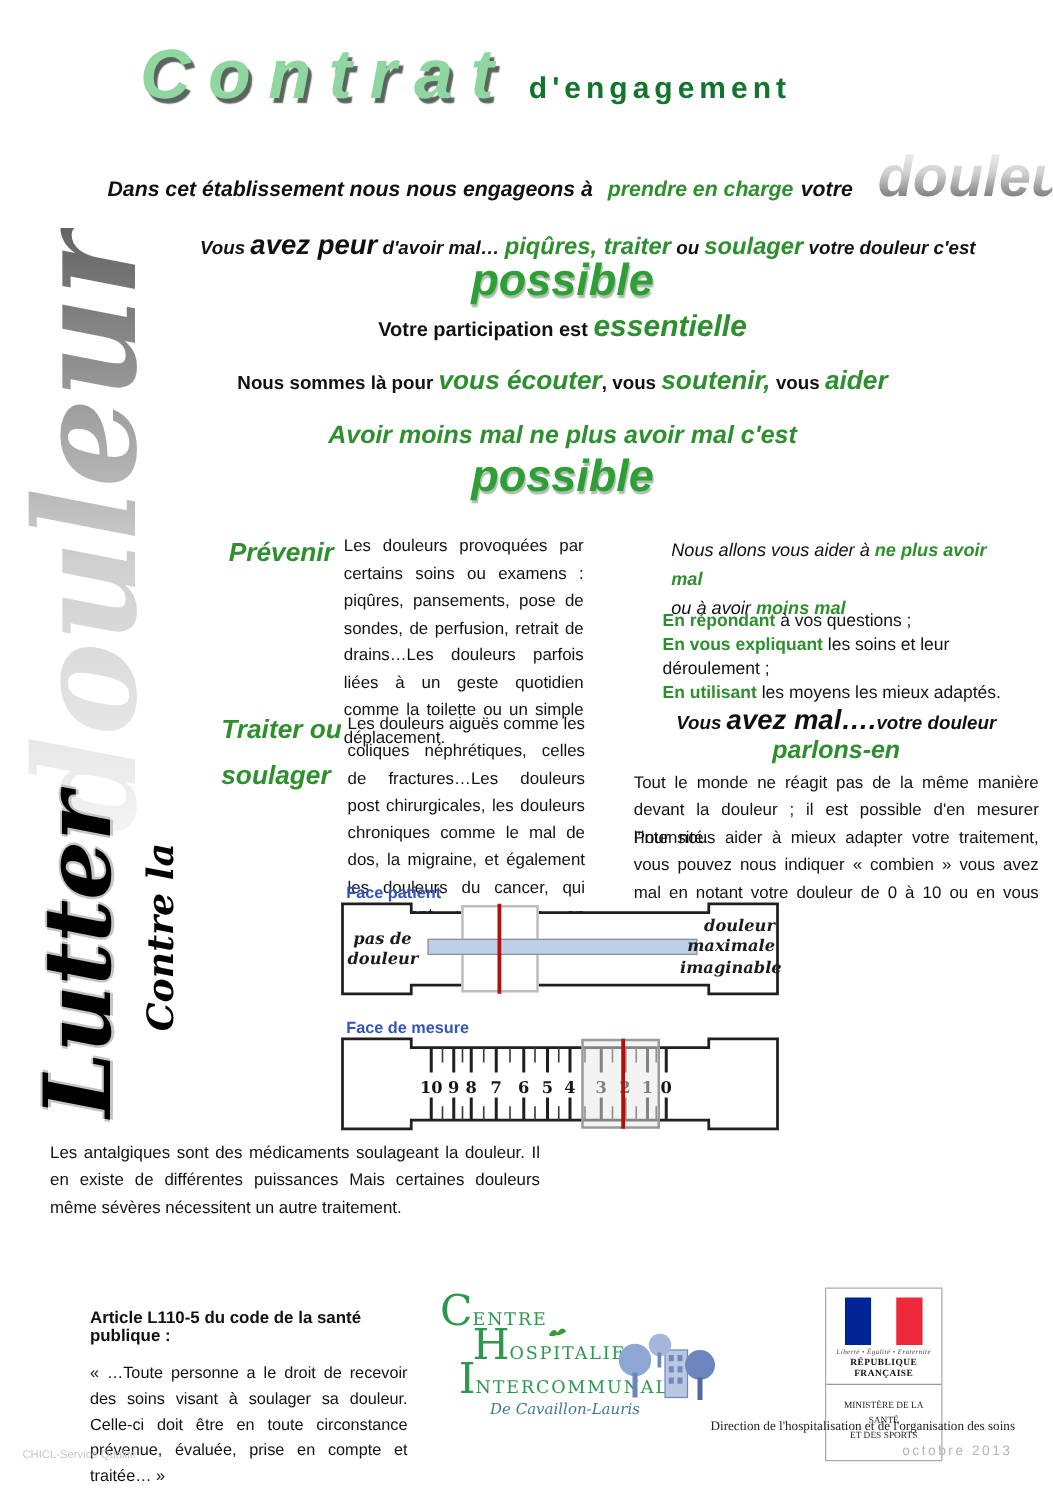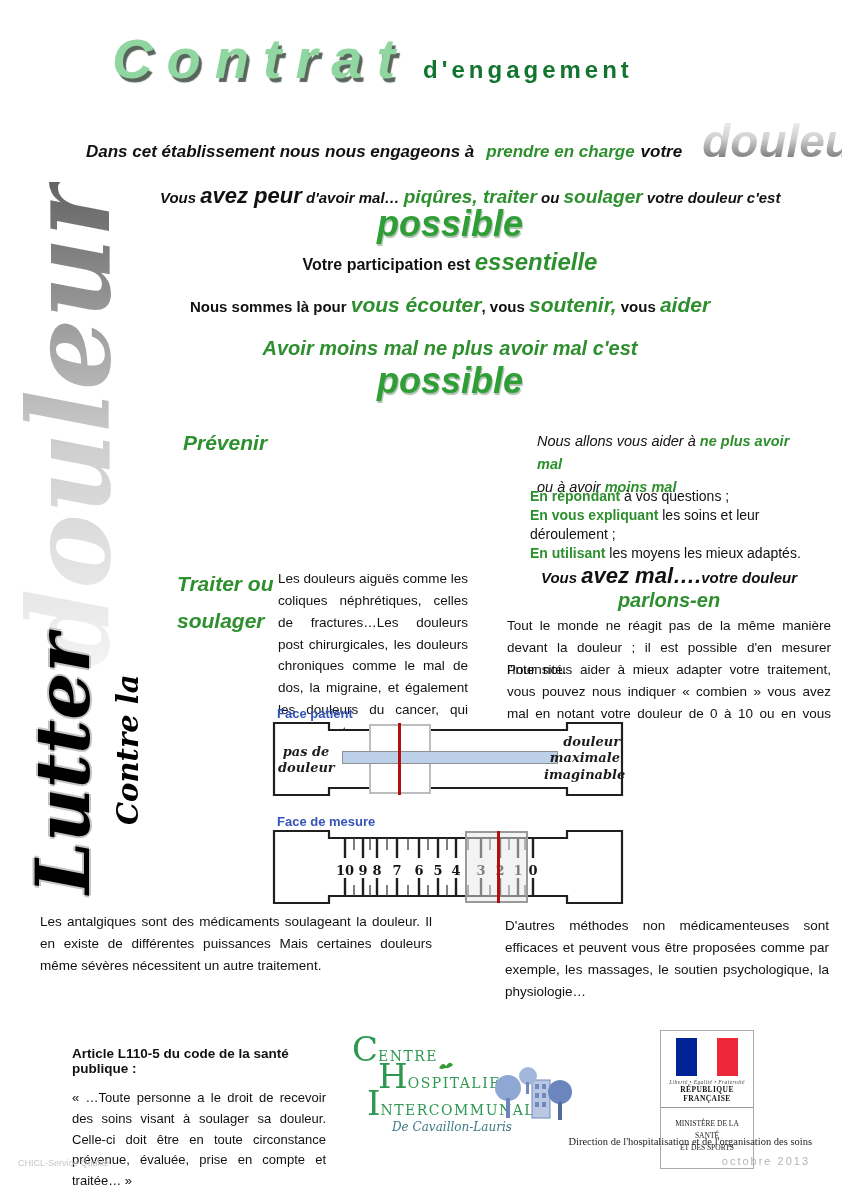--- a/index.html
+++ b/index.html
@@ -180,20 +180,21 @@
   </div>
 
   <div class="avoid">Avoir moins mal ne plus avoir mal c'est</div>
   <div class="possible possible-2">possible</div>
 
   <div class="vtext gradient-text v-douleur">douleur</div>
   <div class="vtext v-lutter">Lutter</div>
   <div class="vtext v-contre">Contre la</div>
 
   <div class="col-h h-prevenir">Prévenir</div>
+  <div class="body-p p-prevenir">Les douleurs provoquées par certains soins ou examens : piqûres, pansements, pose de sondes, de perfusion, retrait de drains…Les douleurs parfois liées à un geste quotidien comme la toilette ou un simple déplacement.</div>
 
   <div class="col-h h-traiter">
     <div>Traiter ou</div>
     <div>soulager</div>
   </div>
   <div class="body-p p-traiter">Les douleurs aiguës comme les coliques néphrétiques, celles de fractures…Les douleurs post chirurgicales, les douleurs chroniques comme le mal de dos, la migraine, et également les douleurs du cancer, qui nécessitent une prise en charge</div>
 
   <div class="aider-intro">
     <span>Nous allons vous aider à</span>
     <span class="g">ne plus avoir mal</span><br>
@@ -299,21 +300,20 @@
     <span class="rm-num" style="left:184px">4</span>
     <span class="rm-num" style="left:209px">3</span>
     <span class="rm-num" style="left:228px">2</span>
     <span class="rm-num" style="left:246px">1</span>
     <span class="rm-num" style="left:261px">0</span>
     <div class="rm-slider"></div>
     <div class="redline rm-redline"></div>
   </div>
 
   <div class="body-p p-bottom-left">Les antalgiques sont des médicaments  soulageant  la douleur. Il en existe de différentes  puissances Mais certaines douleurs même sévères  nécessitent un autre traitement.</div>
-  <div class="body-p p-bottom-right">D'autres méthodes non médicamenteuses sont efficaces et peuvent vous être proposées comme par exemple, les massages, le soutien psychologique, la physiologie…</div>
 
   <div class="article">
     <h4>Article L110-5 du code de la santé publique :</h4>
     <p>« …Toute personne a le droit de recevoir des soins visant à soulager sa douleur. Celle-ci doit être en toute circonstance prévenue, évaluée, prise en compte et traitée… »</p>
   </div>
 
   <div class="hosp">
     <div class="line">
       <span class="cap">C</span><span class="word">ENTRE</span>
     </div>

